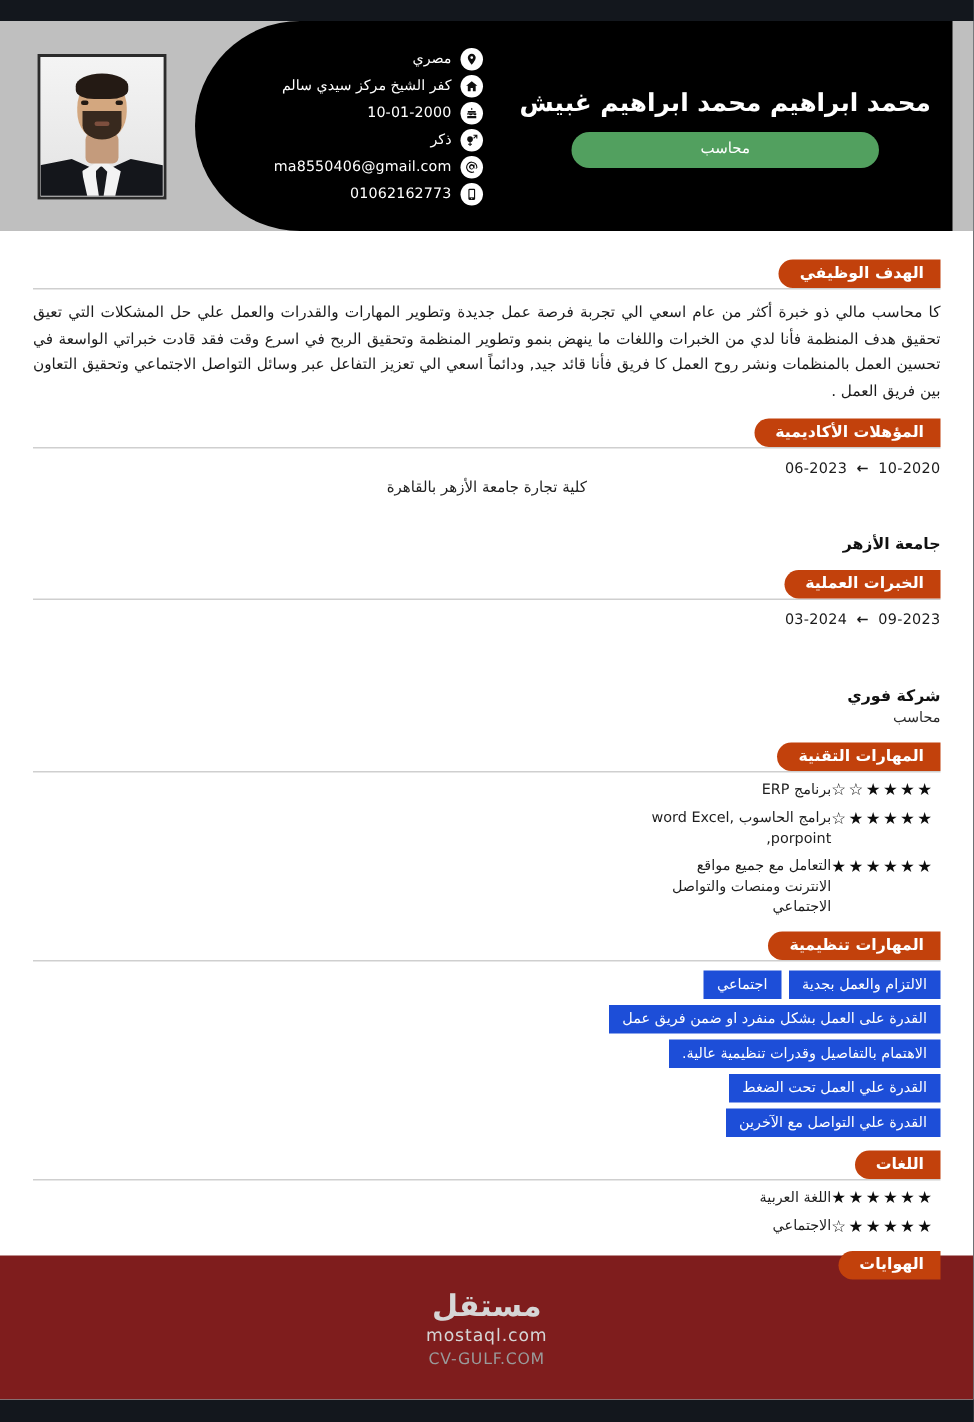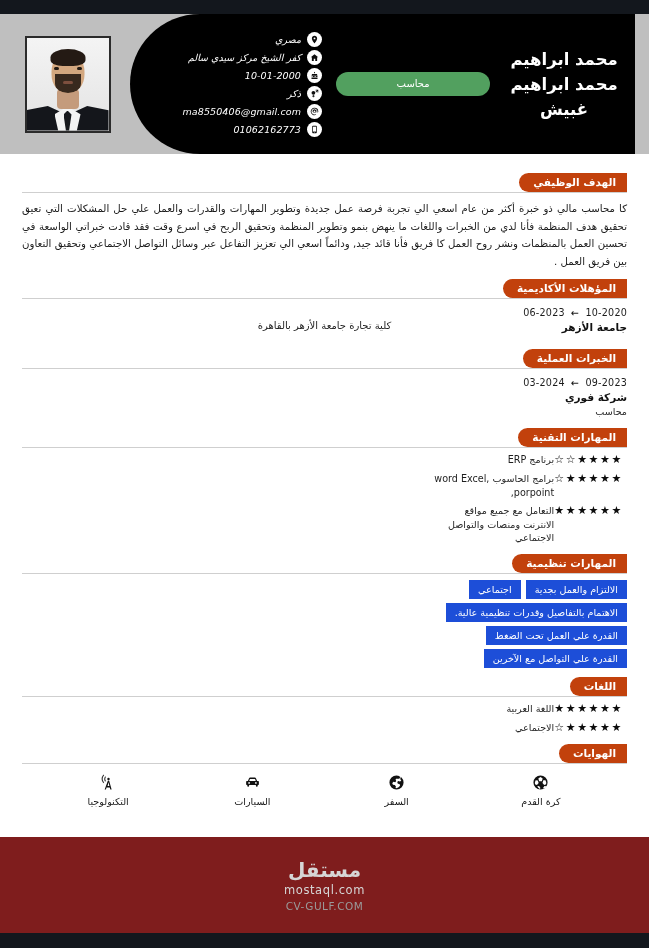--- a/index.html
+++ b/index.html
@@ -95,21 +95,20 @@
     justify-content: center;
     gap: 3px;
     padding: 0 8px 0 0;
   }
   .contact-row {
     display: flex;
     flex-direction: row;
     align-items: center;
     justify-content: flex-start;
     gap: 6px;
-    font-style: italic;
   }
   .c-icon {
     flex: none;
     width: 15px; height: 15px;
     border-radius: 50%;
     background: #ffffff;
     color: #111;
     display: flex;
     align-items: center;
     justify-content: center;
@@ -121,20 +120,21 @@
     line-height: 13px;
     white-space: nowrap;
     letter-spacing: .1px;
   }
 
   
   .name-col {
     flex: 1 1 auto;
     order: 1;
     display: flex;
+    flex-direction: column;
     align-items: center;
     justify-content: center;
     padding: 0 18px 0 6px;
     gap: 7px;
   }
   .full-name {
     color: #ffffff;
     font-size: 16.5px;
     font-weight: 700;
     line-height: 25px;
@@ -209,20 +209,21 @@
     letter-spacing: .2px;
     direction: ltr;
     text-align: right;
   }
   .entry-arrow { display: inline-block; padding: 0 3px; font-weight: 700; }
   .entry-org {
     font-size: 10.5px;
     font-weight: 700;
     color: #111;
     line-height: 15px;
+    margin-top: 36px;
   }
   .entry-role {
     font-size: 9.6px;
     color: #2a2a2a;
     line-height: 14px;
   }
   .entry-center {
     position: absolute;
     top: 14px;
     right: 0;
@@ -472,20 +473,23 @@
         <div class="sec-head">
           <div class="sec-rule"></div>
           <div class="sec-badge">المهارات تنظيمية</div>
         </div>
         <div class="tags">
             <div class="tag-line">
               <span class="tag">الالتزام والعمل بجدية</span>
               <span class="tag">اجتماعي</span>
             </div>
             <div class="tag-line">
+              <span class="tag">القدرة على العمل بشكل منفرد او ضمن فريق عمل</span>
+            </div>
+            <div class="tag-line">
               <span class="tag">الاهتمام بالتفاصيل وقدرات تنظيمية عالية.</span>
             </div>
             <div class="tag-line">
               <span class="tag">القدرة علي العمل تحت الضغط</span>
             </div>
             <div class="tag-line">
               <span class="tag">القدرة علي التواصل مع الآخرين</span>
             </div>
           </div>
       </div>

